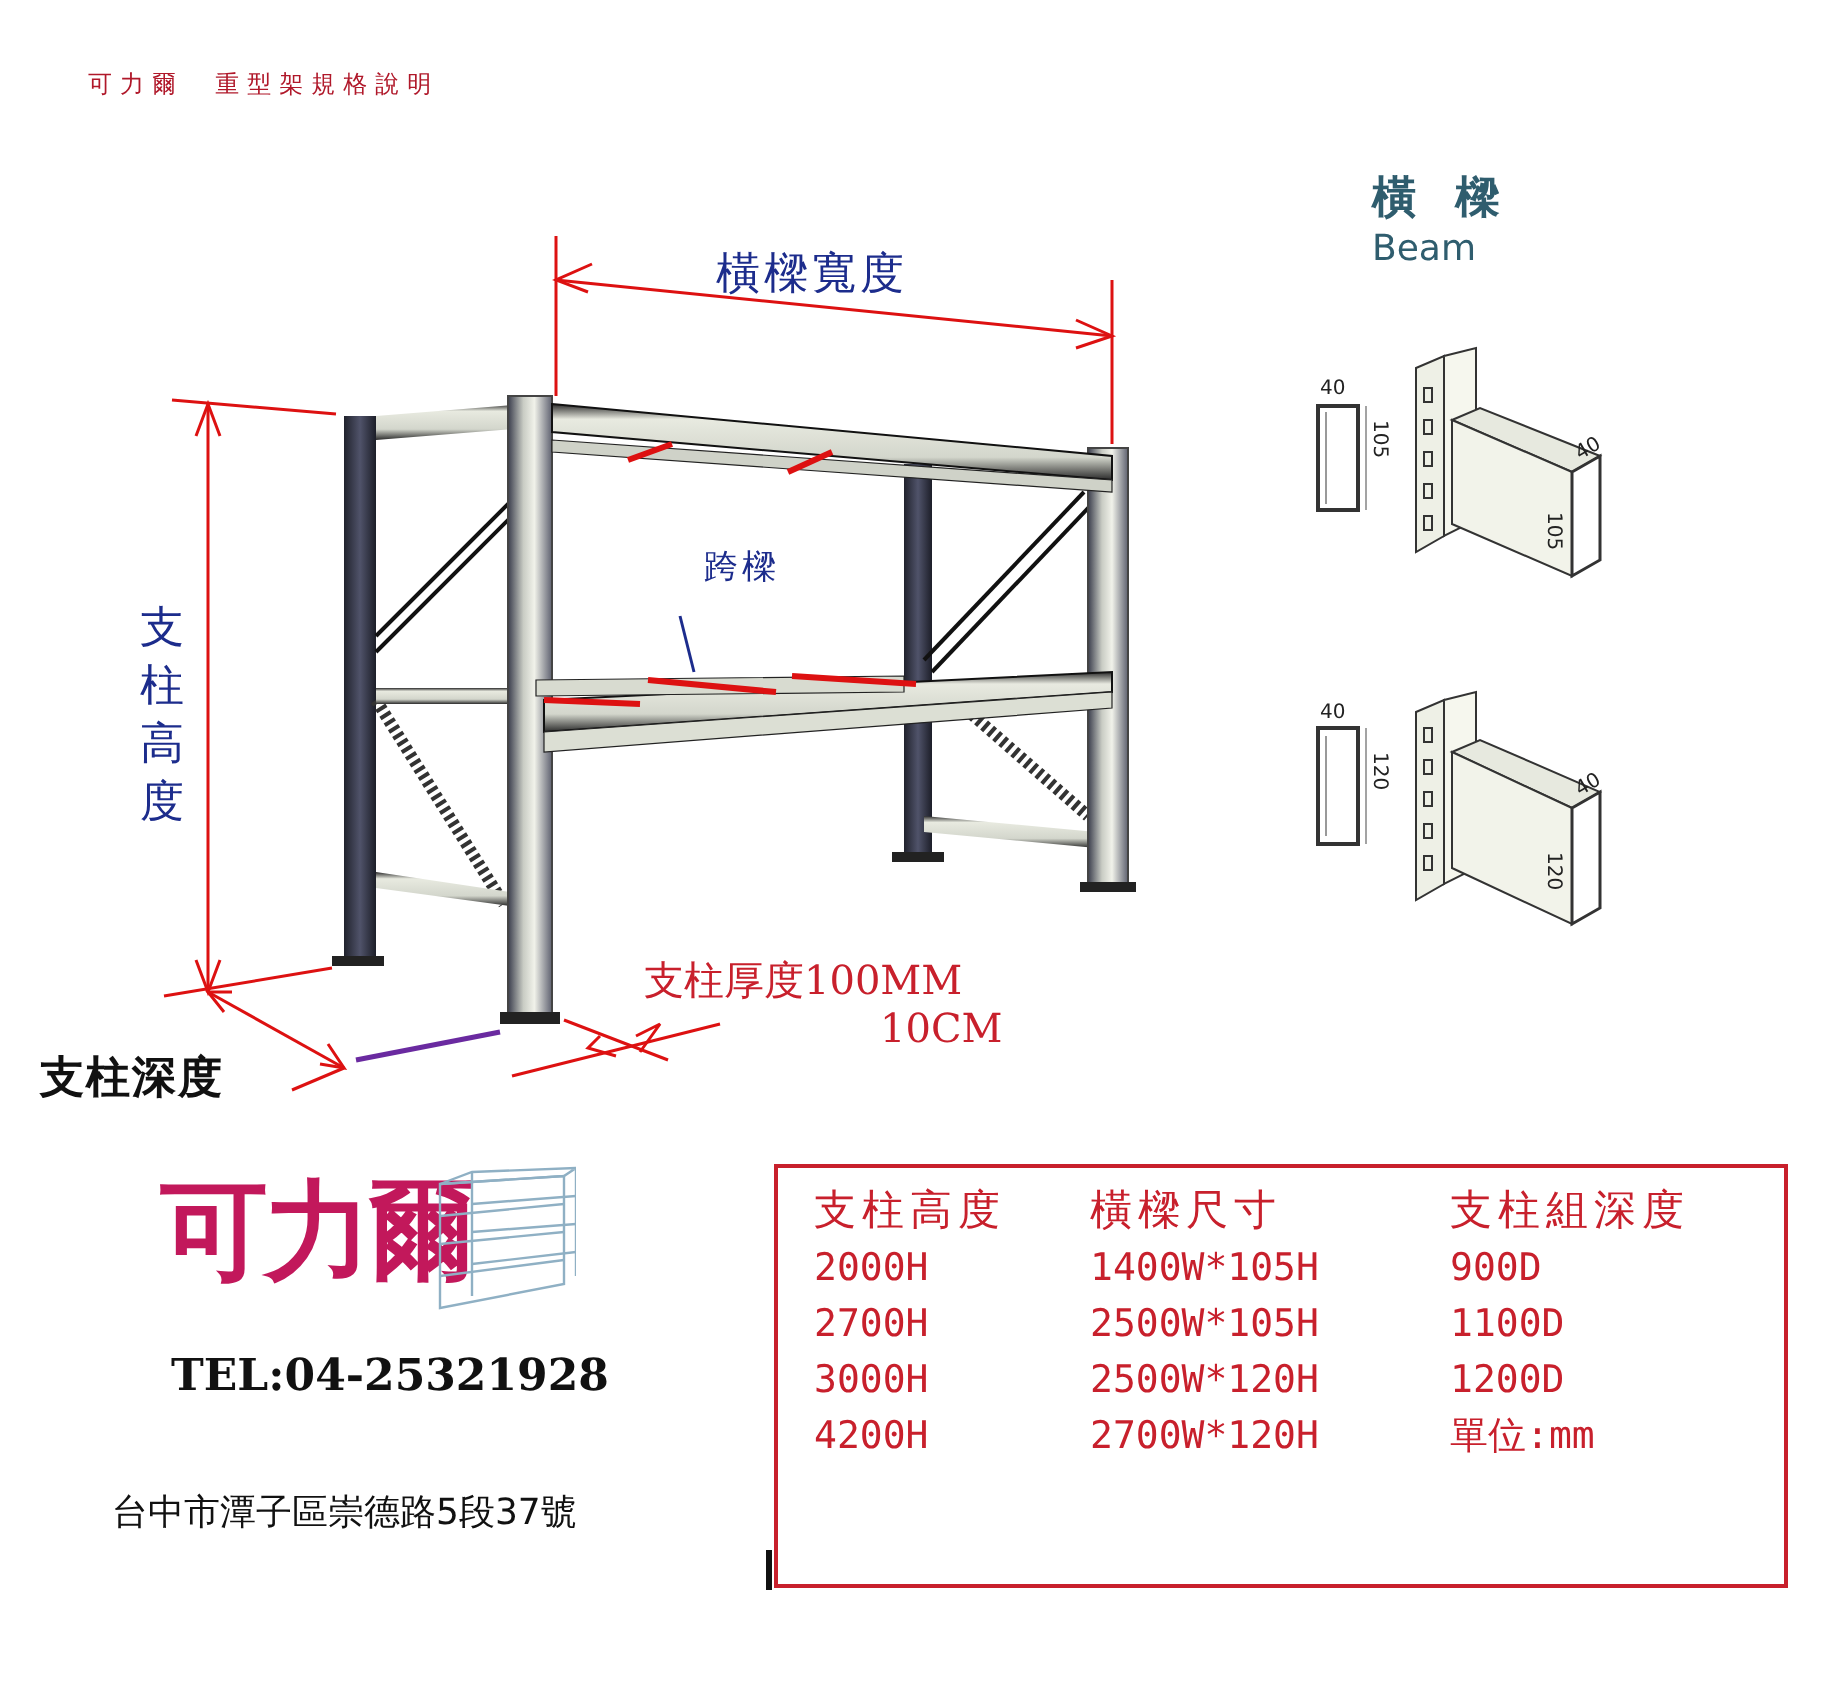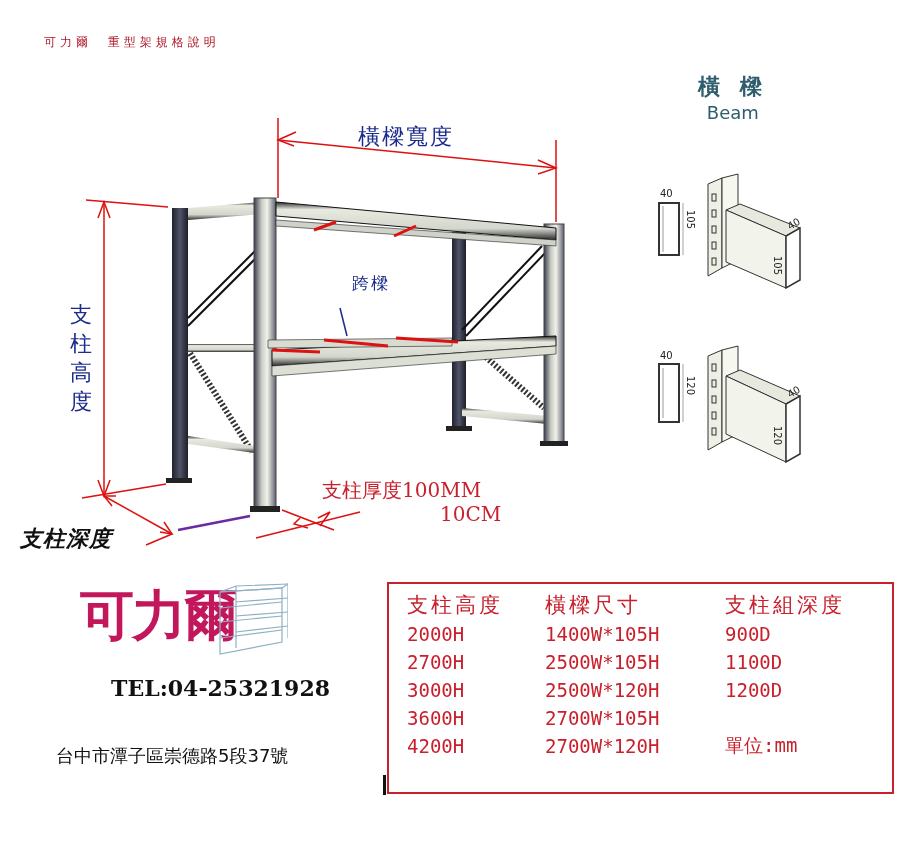--- a/index.html
+++ b/index.html
@@ -6,27 +6,27 @@
   body{width:920px;height:841px;position:relative;overflow:hidden;font-family:"DejaVu Serif",serif;}
   .abs{position:absolute;}
   .title{left:44px;top:34px;font-size:12px;color:#b0182a;letter-spacing:4px;font-family:"DejaVu Serif",serif;white-space:pre;}
   .blue-lbl{color:#1c2c8c;font-family:"DejaVu Serif",serif;}
   .red-lbl{color:#c8202c;font-family:"DejaVu Serif",serif;}
   .vlabel{left:68px;top:300px;width:26px;font-size:22px;line-height:29px;text-align:center;}
   .beam-w-lbl{left:358px;top:122px;font-size:22px;letter-spacing:2px;}
   .cross-lbl{left:352px;top:272px;font-size:17px;letter-spacing:2px;}
   .thick-lbl{left:322px;top:478px;font-size:20px;line-height:24px;}
   .thick-lbl .l2{padding-left:118px;display:block;}
-  .depth-lbl{left:20px;top:524px;font-size:22px;font-weight:bold;color:#111;font-family:"DejaVu Sans",sans-serif;letter-spacing:1px;font-style:italic;}
-  .beam-head{left:686px;top:72px;text-align:center;margin-left:12px;}
+  .depth-lbl{left:20px;top:524px;font-size:22px;font-weight:bold;color:#111;font-family:"DejaVu Sans",sans-serif;letter-spacing:1px;}
+  .beam-head{left:686px;top:84px;text-align:left;}
   .beam-zh{font-size:22px;font-weight:bold;color:#2f5d6e;font-family:"DejaVu Sans",sans-serif;letter-spacing:6px;}
   .beam-en{font-size:18px;color:#2f5d6e;font-family:"DejaVu Sans",sans-serif;line-height:22px;}
   .logo{left:80px;top:580px;}
   .logo-txt{font-size:54px;color:#c2185b;font-family:"DejaVu Serif",serif;font-weight:bold;letter-spacing:-2px;line-height:70px;}
-  .contact{left:60px;top:674px;width:270px;text-align:right;font-family:"DejaVu Serif",serif;font-weight:bold;font-size:22px;line-height:28px;color:#111;}
+  .contact{left:60px;top:674px;width:270px;text-align:center;font-family:"DejaVu Serif",serif;font-weight:bold;font-size:22px;line-height:28px;color:#111;}
   .addr{left:56px;top:744px;font-family:"DejaVu Sans",sans-serif;font-size:18px;color:#111;}
   .spec-box{left:387px;top:582px;width:507px;height:212px;border:2px solid #c8202c;box-sizing:border-box;}
   .spec-table{position:absolute;left:18px;top:6px;font-family:"DejaVu Sans Mono",monospace;color:#c8202c;font-size:19px;border-collapse:collapse;}
   .spec-table td,.spec-table th{padding:0;height:28px;font-weight:normal;text-align:left;white-space:pre;}
   .spec-table th{font-family:"DejaVu Serif",serif;font-size:21px;letter-spacing:3px;height:30px;}
   .c1{width:138px;}
   .c2{width:180px;text-align:right;}
   .c3{width:150px;text-align:left;}
   .blk-tick{left:383px;top:775px;width:3px;height:20px;background:#111;}
 </style>
@@ -220,25 +220,20 @@
       <td class="c1">2700H</td>
       <td class="c2">2500W*105H</td>
       <td class="c3">1100D</td>
     </tr>
     <tr>
       <td class="c1">3000H</td>
       <td class="c2">2500W*120H</td>
       <td class="c3">1200D</td>
     </tr>
     <tr>
-      <td class="c1">3600H</td>
-      <td class="c2">2700W*105H</td>
-      <td class="c3"></td>
-    </tr>
-    <tr>
       <td class="c1">4200H</td>
       <td class="c2">2700W*120H</td>
       <td class="c3">單位:mm</td>
     </tr>
   </tbody>
     </table>
 </div>
 <div class="abs blk-tick"></div>
 
 </body></html>

